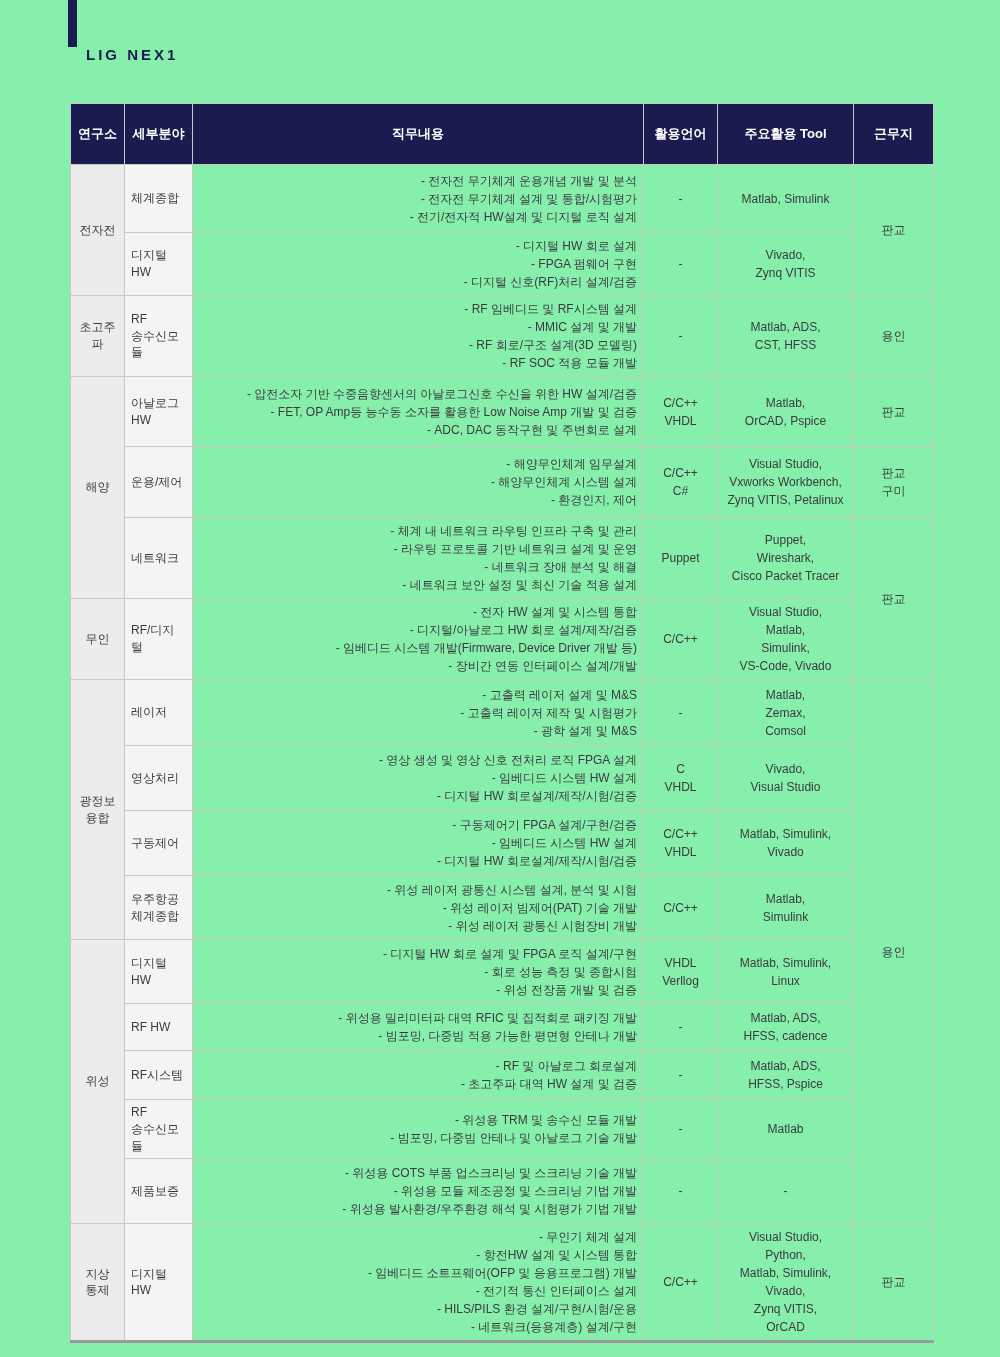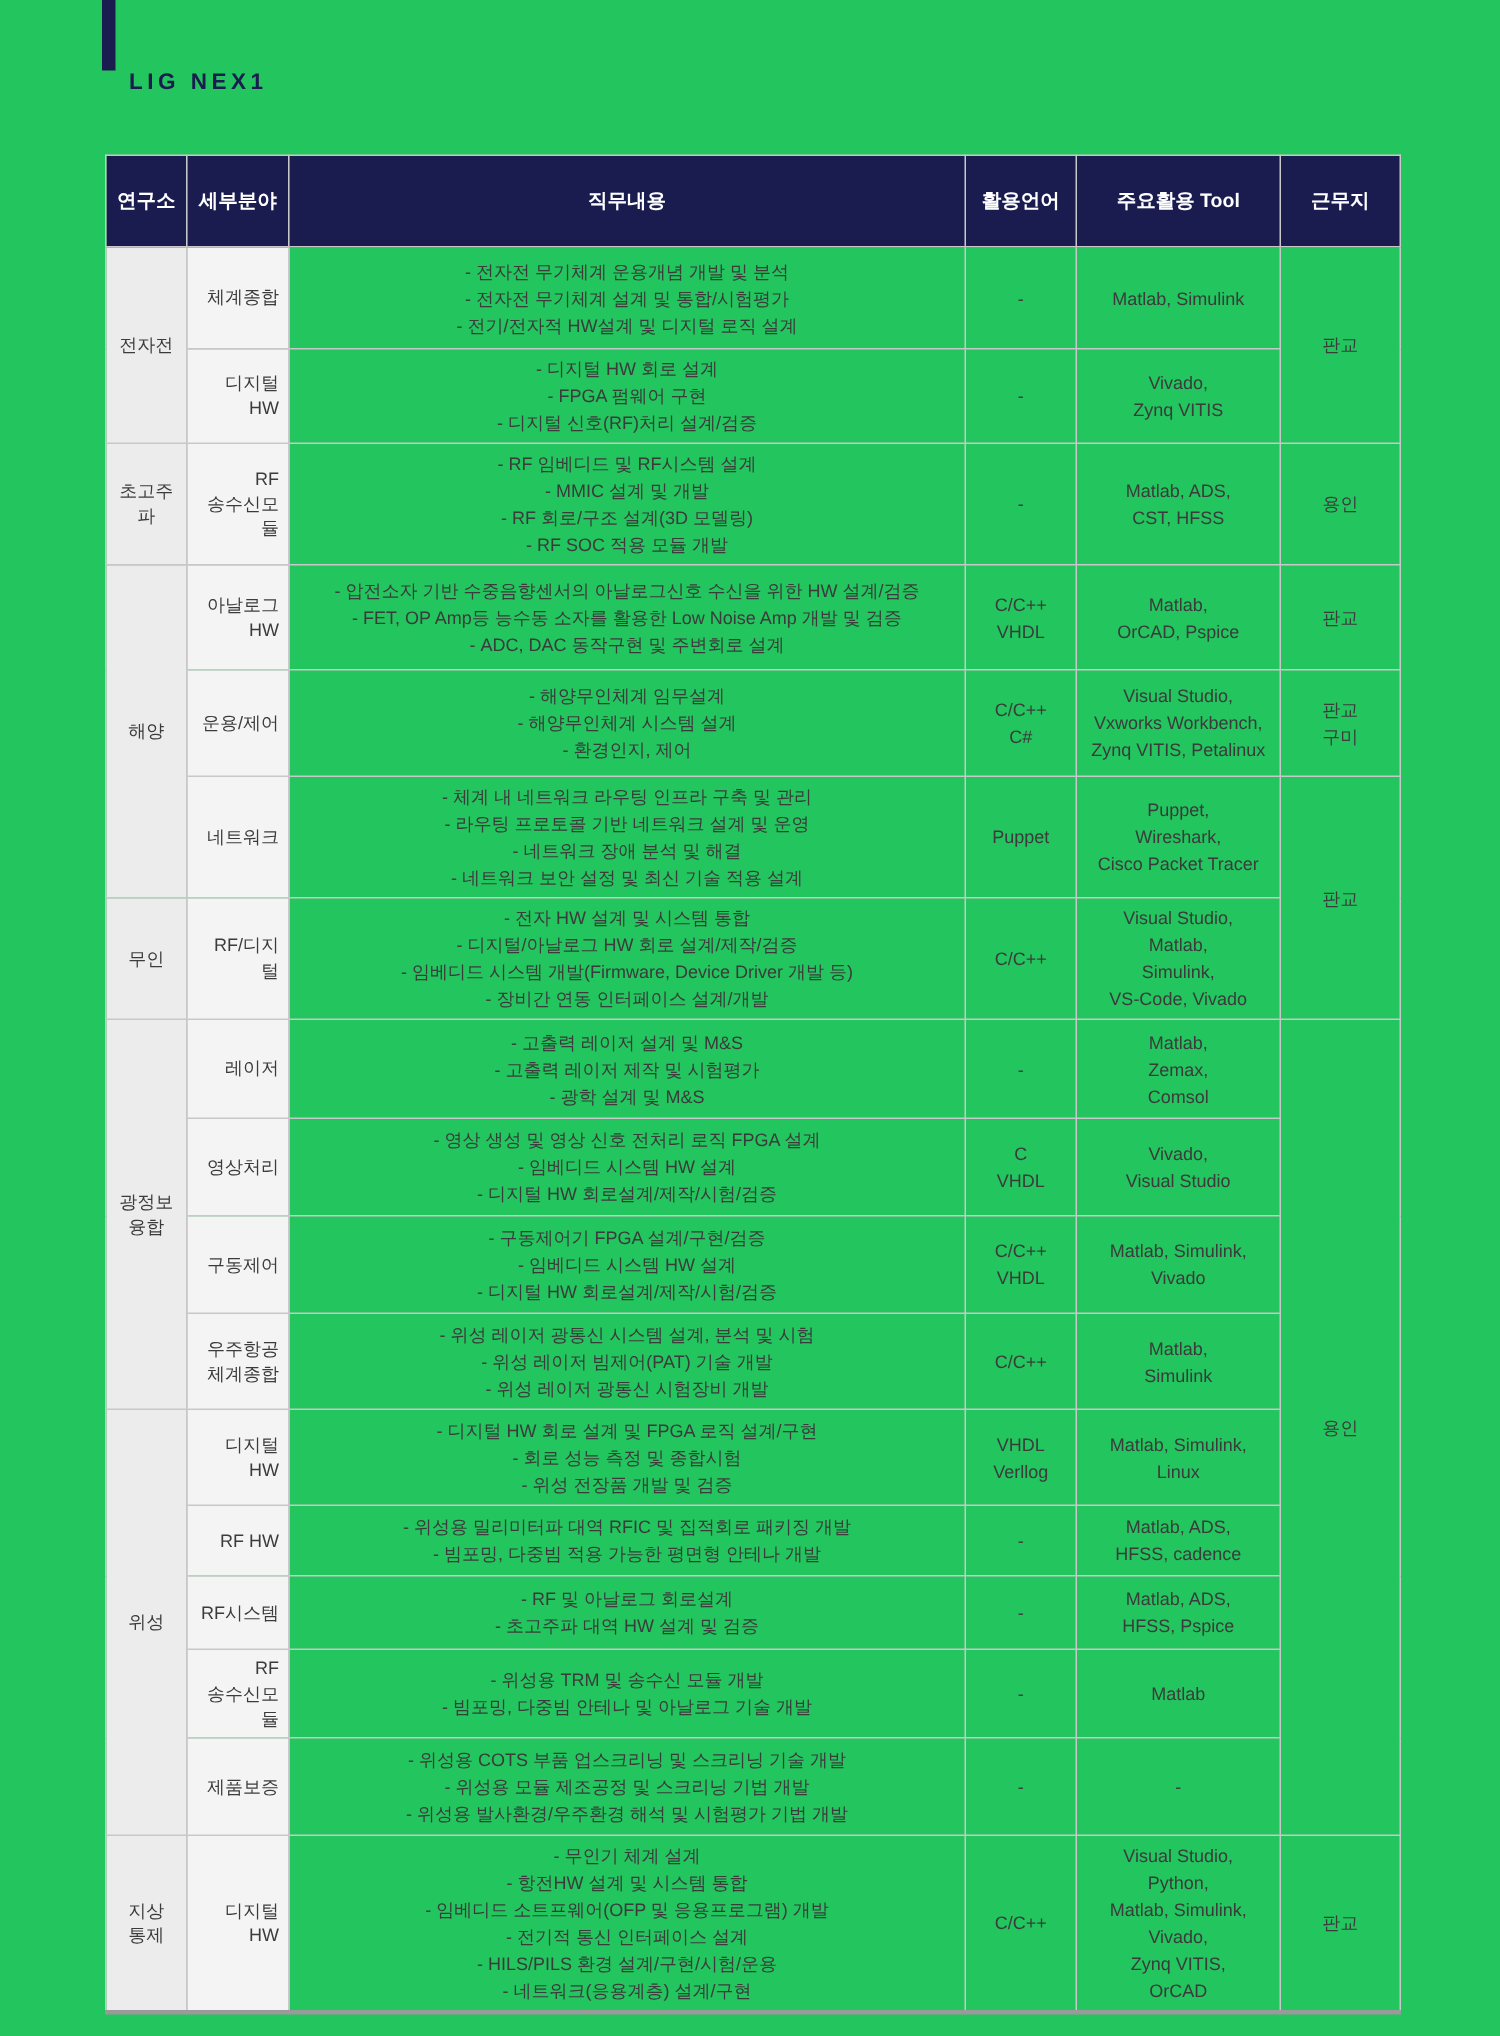--- a/index.html
+++ b/index.html
@@ -1,20 +1,20 @@
 <!DOCTYPE html>
 <html><head>
 <meta charset="utf-8">
 <style>
   html,body{margin:0;padding:0;background:#ffffff;}
   .page{
     position:relative;
     width:1000px;
     height:1357px;
-    background:#22c55e;
+    background:#86efac;
     font-family:"Liberation Sans", sans-serif;
     overflow:hidden;
   }
   .logo-bar{
     position:absolute;
     left:68px; top:0;
     width:9px; height:47px;
     background:#1a1c4f;
   }
   .logo-text{
@@ -54,26 +54,26 @@
   td.col-institute{
     background:#ececec;
     font-weight:normal;
     font-size:14px;
     color:#1f1f1f;
     text-align:center;
     line-height:1.4;
   }
   td.col-field{
     background:#f4f4f4;
-    text-align:right;
+    text-align:left;
     font-size:12.5px;
     line-height:1.4;
   }
   td.col-duties{
-    text-align:center;
+    text-align:right;
     padding:6px 10px 6px 14px;
     line-height:1.5;
   }
   td.col-lang, td.col-tools, td.col-loc{
     text-align:center;
     line-height:1.5;
   }
   .cellv{white-space:pre-line;}
 </style>
 </head>

